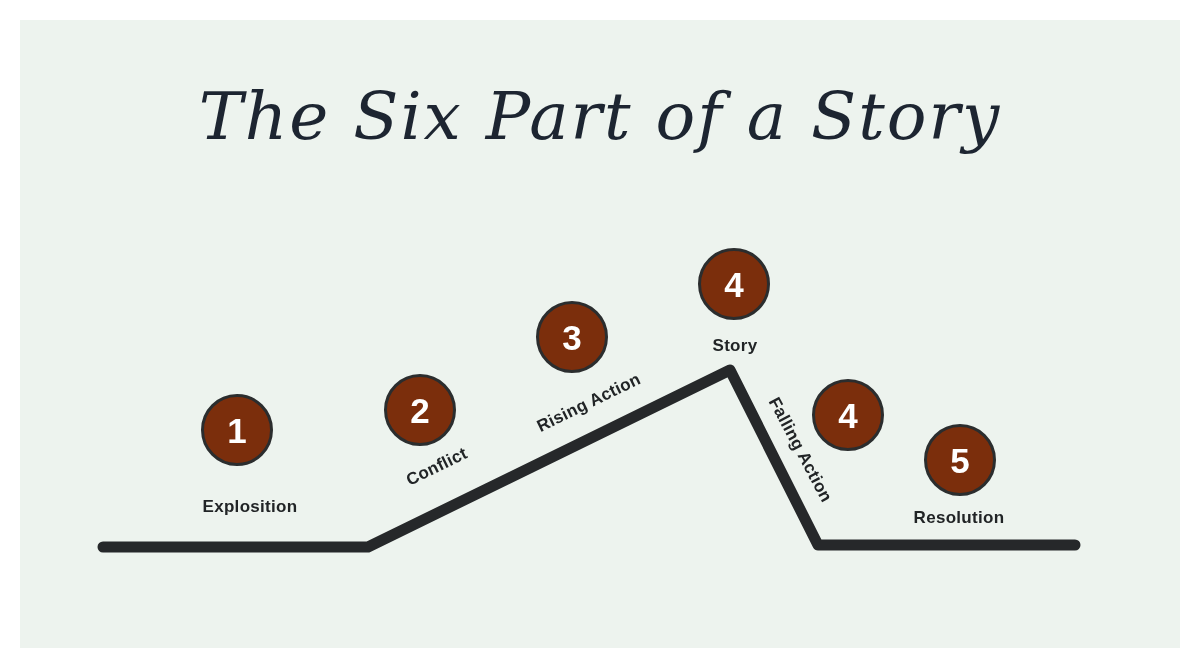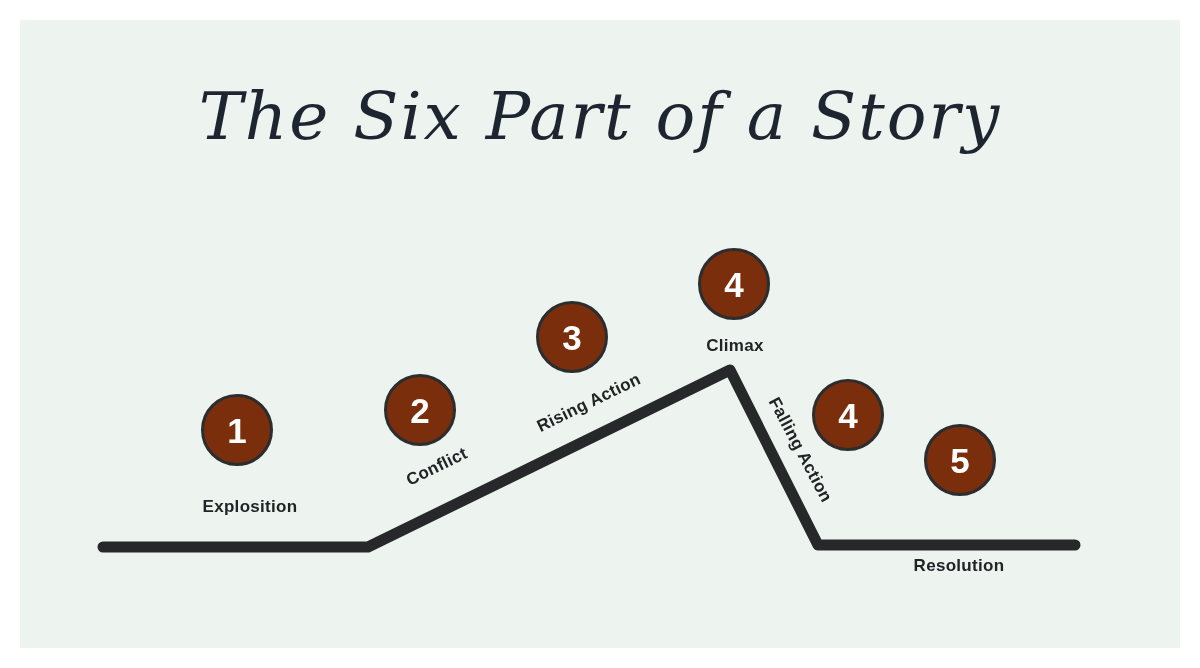--- a/index.html
+++ b/index.html
@@ -69,21 +69,21 @@
   .c3 { left: 536px; top: 301px; }
   .c4 { left: 698px; top: 248px; }
   .c5 { left: 812px; top: 379px; }
   .c6 { left: 924px; top: 424px; }
   
   .l1 { left: 250px; top: 507px; }
   .l2 { left: 437px; top: 467px; transform: translate(-50%,-50%) rotate(-26deg); }
   .l3 { left: 589px; top: 403px; transform: translate(-50%,-50%) rotate(-26deg); }
   .l4 { left: 735px; top: 346px; }
   .l5 { left: 800px; top: 450px; transform: translate(-50%,-50%) rotate(62deg); }
-  .l6 { left: 959px; top: 518px; margin-top: 48px; }
+  .l6 { left: 959px; top: 518px; }
 </style>
 </head>
 <body>
 
 <div class="stage">
   <div class="panel"></div>
 
   <h1 class="title">The Six Part of a Story</h1>
 
   <svg class="plotline" viewBox="0 0 1200 668">
@@ -101,21 +101,21 @@
   <div class="node-label l2">Conflict</div>
 
   <div class="node-circle c3">
     <span>3</span>
   </div>
   <div class="node-label l3">Rising Action</div>
 
   <div class="node-circle c4">
     <span>4</span>
   </div>
-  <div class="node-label l4">Climax</div>
+  <div class="node-label l4">Story</div>
 
   <div class="node-circle c5">
     <span>4</span>
   </div>
   <div class="node-label l5">Falling Action</div>
 
   <div class="node-circle c6">
     <span>5</span>
   </div>
   <div class="node-label l6">Resolution</div>

